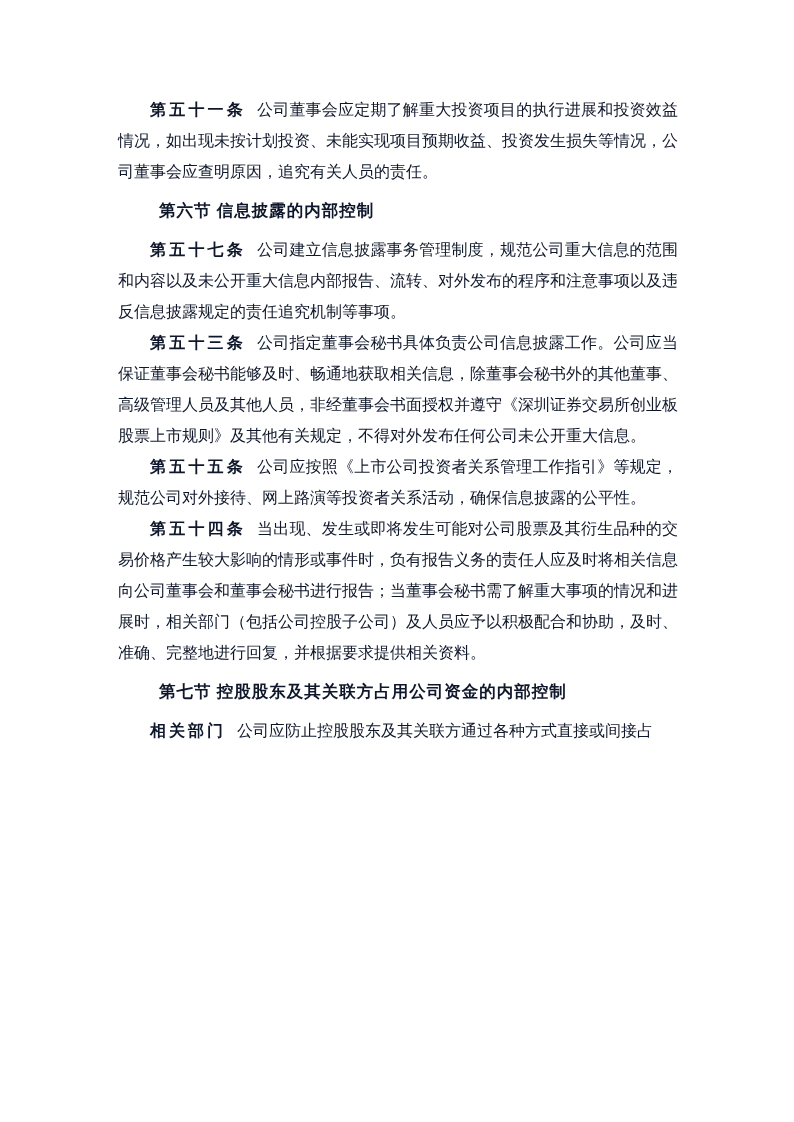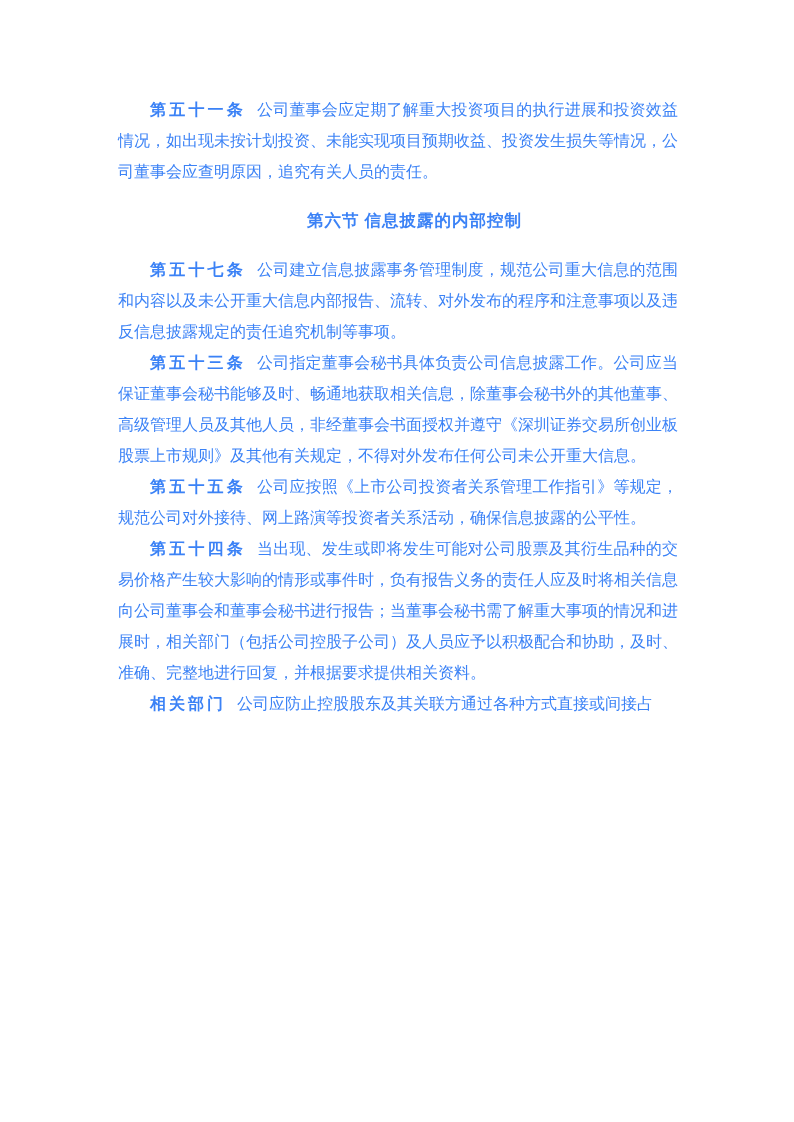--- a/index.html
+++ b/index.html
@@ -6,21 +6,21 @@
     margin: 0;
     padding: 0;
     background: #ffffff;
   }
   .page {
     position: relative;
     width: 794px;
     height: 1122px;
     box-sizing: border-box;
     background: #ffffff;
-    color: #3b82f6;
+    color: #0f172a;
     padding: 94px 116px 0 118px;
     font-family: "Liberation Serif", "DejaVu Serif", serif;
     font-size: 16px;
     line-height: 31px;
     overflow: hidden;
   }
   .doc-body {
     width: 560px;
   }
   p.article {
@@ -29,26 +29,25 @@
     text-align: justify;
     text-indent: 2em;
   }
   .art-num {
     font-weight: bold;
     letter-spacing: 3px;
     margin-right: 11px;
     white-space: nowrap;
   }
   h3.section-heading {
-    margin: 18px;
+    margin: 8px;
     padding: 0;
     font-size: 16.5px;
     line-height: 31px;
     font-weight: bold;
-    text-align: center;
     text-indent: 2em;
     letter-spacing: 1px;
   }
 </style>
 </head>
 <body>
 
 <div class="page">
   <div class="doc-body">
 
@@ -60,17 +59,18 @@
 
     <p class="article"><span class="art-num">第五十三条</span><span class="art-text">公司指定董事会秘书具体负责公司信息披露工作。公司应当保证董事会秘书能够及时、畅通地获取相关信息，除董事会秘书外的其他董事、高级管理人员及其他人员，非经董事会书面授权并遵守《深圳证券交易所创业板股票上市规则》及其他有关规定，不得对外发布任何公司未公开重大信息。</span></p>
 
     <p class="article"><span class="art-num">第五十五条</span><span class="art-text">公司应按照《上市公司投资者关系管理工作指引》等规定，规范公司对外接待、网上路演等投资者关系活动，确保信息披露的公平性。</span></p>
 
     <p class="article"><span class="art-num">第五十四条</span><span class="art-text">当出现、发生或即将发生可能对公司股票及其衍生品种的交易价格产生较大影响的情形或事件时，负有报告义务的责任人应及时将相关信息向公司董事会和董事会秘书进行报告；当董事会秘书需了解重大事项的情况和进展时，相关部门（包括公司控股子公司）及人员应予以积极配合和协助，及时、准确、完整地进行回复，并根据要求提供相关资料。</span></p>
 
 
 
 
+    <h3 class="section-heading">第七节 控股股东及其关联方占用公司资金的内部控制</h3>
 
     <p class="article"><span class="art-num">相关部门</span><span class="art-text">公司应防止控股股东及其关联方通过各种方式直接或间接占</span></p>
 
   </div>
 </div>
 
 </body></html>

